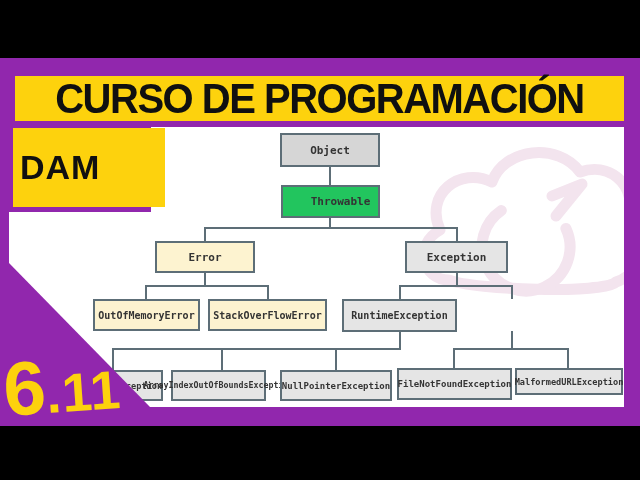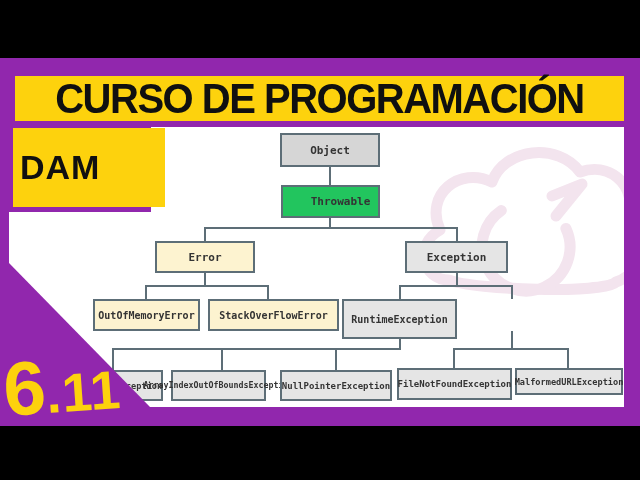--- a/index.html
+++ b/index.html
@@ -84,22 +84,22 @@
     <i class="vl" style="left:502px;top:204px;height:18px"></i>
     <i class="hl" style="left:444px;top:221px;width:116px"></i>
     <i class="vl" style="left:444px;top:221px;height:20px"></i>
     <i class="vl" style="left:558px;top:221px;height:20px"></i>
 
     <div class="box f-gray fs11" style="left:271px;top:6px;width:100px;height:34px">Object</div>
     <div class="box f-green fs11" style="left:272px;top:58px;width:99px;height:33px">Throwable</div>
     <div class="box f-cream fs11" style="left:146px;top:114px;width:100px;height:32px">Error</div>
     <div class="box f-pink fs11" style="left:396px;top:114px;width:103px;height:32px">Exception</div>
     <div class="box f-cream fs10" style="left:84px;top:172px;width:107px;height:32px">OutOfMemoryError</div>
-    <div class="box f-cream fs10" style="left:199px;top:172px;width:131px;height:32px">StackOverFlowError</div>
-    <div class="box f-pink fs10" style="left:333px;top:172px;width:115px;height:40px">RuntimeException</div>
+    <div class="box f-cream fs10" style="left:199px;top:172px;width:119px;height:32px">StackOverFlowError</div>
+    <div class="box f-pink fs10" style="left:333px;top:172px;width:115px;height:33px">RuntimeException</div>
     <div class="box f-pink fs86" style="left:54px;top:243px;width:100px;height:31px">ArithmeticException</div>
     <div class="box f-pink fs83" style="left:162px;top:243px;width:95px;height:31px">
       <span>ArrayIndexOutOfBound</span>
         <br>
       <span>sException</span>
     </div>
     <div class="box f-pink fs9" style="left:388px;top:241px;width:115px;height:32px">FileNotFoundException</div>
     <div class="box f-pink fs9" style="left:271px;top:243px;width:112px;height:31px">NullPointerException</div>
     <div class="box f-pink fs86" style="left:506px;top:241px;width:108px;height:27px">MalformedURLException</div>
 

